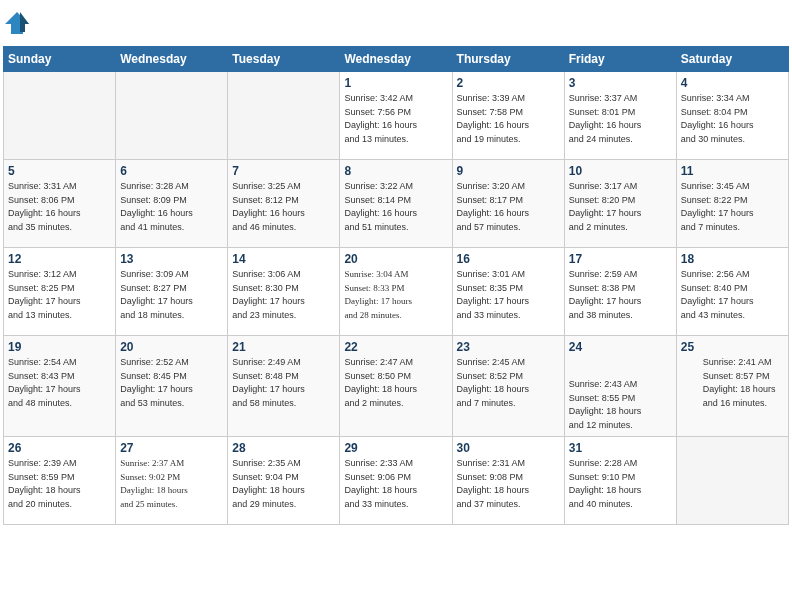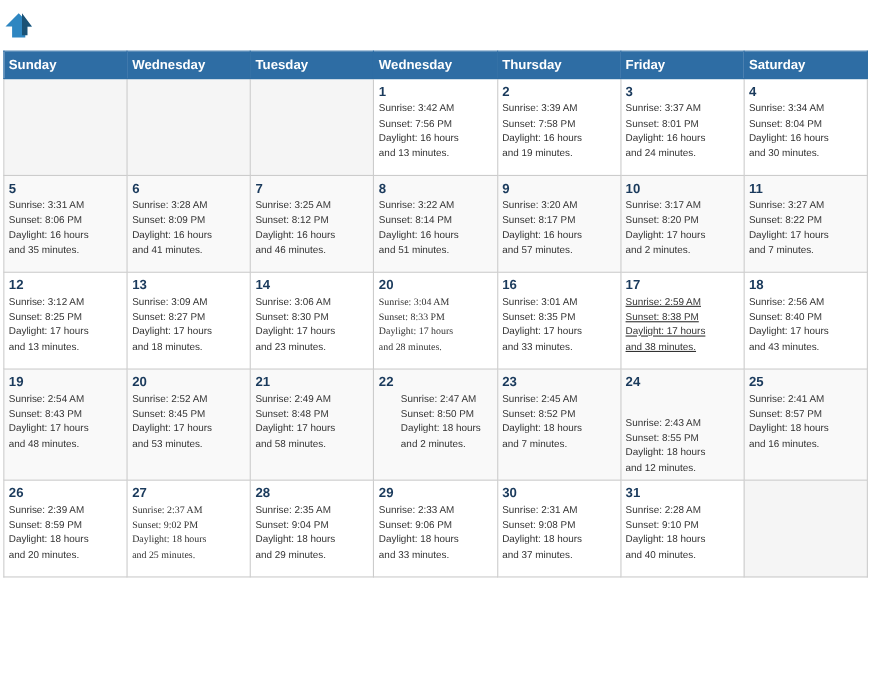--- a/index.html
+++ b/index.html
@@ -201,21 +201,21 @@
           </td>
           <td>
             <div class="day-number">10</div>
             <div class="day-info" style="white-space: pre-line;">Sunrise: 3:17 AM
 Sunset: 8:20 PM
 Daylight: 17 hours
 and 2 minutes.</div>
           </td>
           <td>
             <div class="day-number">11</div>
-            <div class="day-info" style="white-space: pre-line;">Sunrise: 3:27 AM
+            <div class="day-info" style="white-space: pre-line;">Sunrise: 3:45 AM
 Sunset: 8:22 PM
 Daylight: 17 hours
 and 7 minutes.</div>
           </td>
         </tr>
         <tr>
           <td>
             <div class="day-number">12</div>
             <div class="day-info" style="white-space: pre-line;">Sunrise: 3:12 AM
 Sunset: 8:25 PM
@@ -245,21 +245,21 @@
           </td>
           <td>
             <div class="day-number">16</div>
             <div class="day-info" style="white-space: pre-line;">Sunrise: 3:01 AM
 Sunset: 8:35 PM
 Daylight: 17 hours
 and 33 minutes.</div>
           </td>
           <td>
             <div class="day-number">17</div>
-            <div class="day-info" style="white-space: pre-line; text-decoration: underline;">Sunrise: 2:59 AM
+            <div class="day-info" style="white-space: pre-line;">Sunrise: 2:59 AM
 Sunset: 8:38 PM
 Daylight: 17 hours
 and 38 minutes.</div>
           </td>
           <td>
             <div class="day-number">18</div>
             <div class="day-info" style="white-space: pre-line;">Sunrise: 2:56 AM
 Sunset: 8:40 PM
 Daylight: 17 hours
 and 43 minutes.</div>
@@ -282,42 +282,42 @@
           </td>
           <td>
             <div class="day-number">21</div>
             <div class="day-info" style="white-space: pre-line;">Sunrise: 2:49 AM
 Sunset: 8:48 PM
 Daylight: 17 hours
 and 58 minutes.</div>
           </td>
           <td>
             <div class="day-number">22</div>
-            <div class="day-info" style="white-space: pre-line; margin-left: 20px;">Sunrise: 2:47 AM
+            <div class="day-info" style="white-space: pre-line;">Sunrise: 2:47 AM
 Sunset: 8:50 PM
 Daylight: 18 hours
 and 2 minutes.</div>
           </td>
           <td>
             <div class="day-number">23</div>
             <div class="day-info" style="white-space: pre-line;">Sunrise: 2:45 AM
 Sunset: 8:52 PM
 Daylight: 18 hours
 and 7 minutes.</div>
           </td>
           <td>
             <div class="day-number">24</div>
             <div class="day-info" style="white-space: pre-line; margin-top: 24px;">Sunrise: 2:43 AM
 Sunset: 8:55 PM
 Daylight: 18 hours
 and 12 minutes.</div>
           </td>
           <td>
             <div class="day-number">25</div>
-            <div class="day-info" style="white-space: pre-line;">Sunrise: 2:41 AM
+            <div class="day-info" style="white-space: pre-line; margin-left: 22px;">Sunrise: 2:41 AM
 Sunset: 8:57 PM
 Daylight: 18 hours
 and 16 minutes.</div>
           </td>
         </tr>
         <tr>
           <td>
             <div class="day-number">26</div>
             <div class="day-info" style="white-space: pre-line;">Sunrise: 2:39 AM
 Sunset: 8:59 PM

